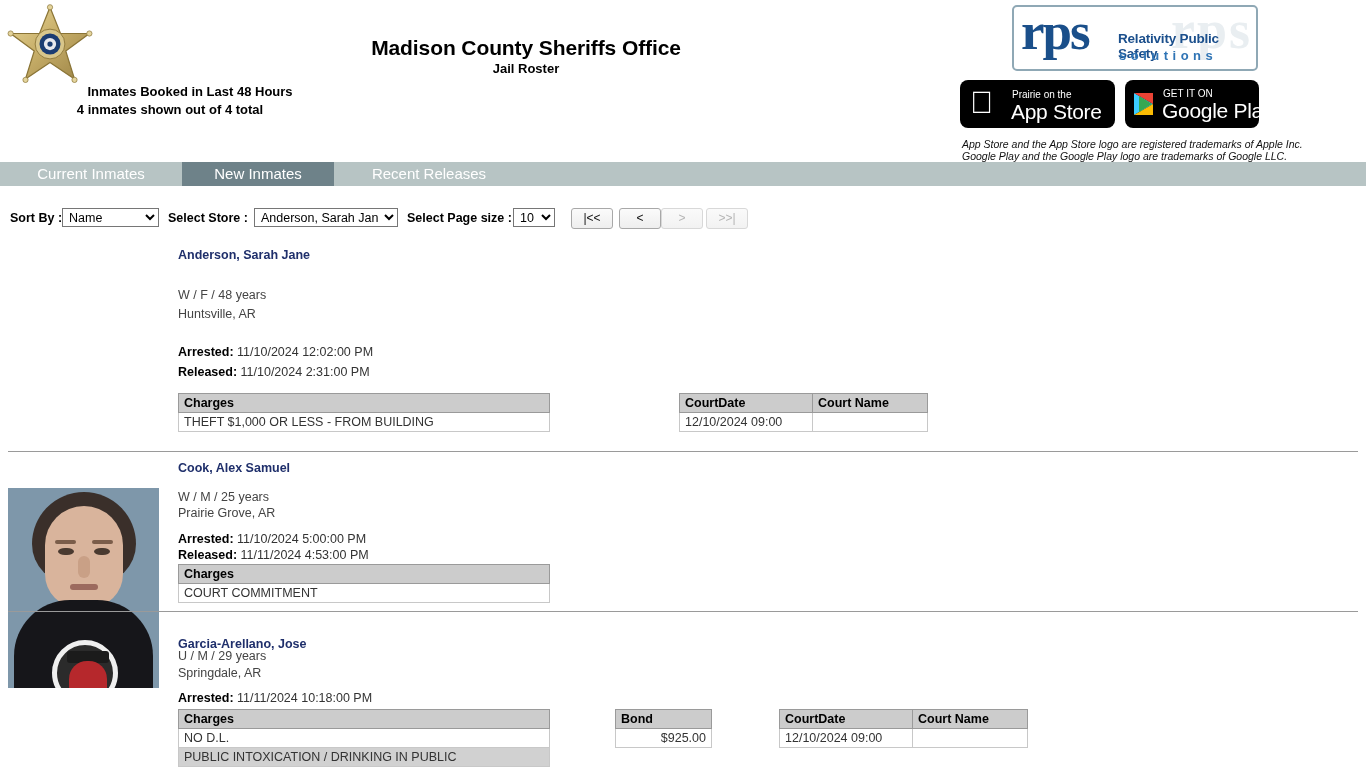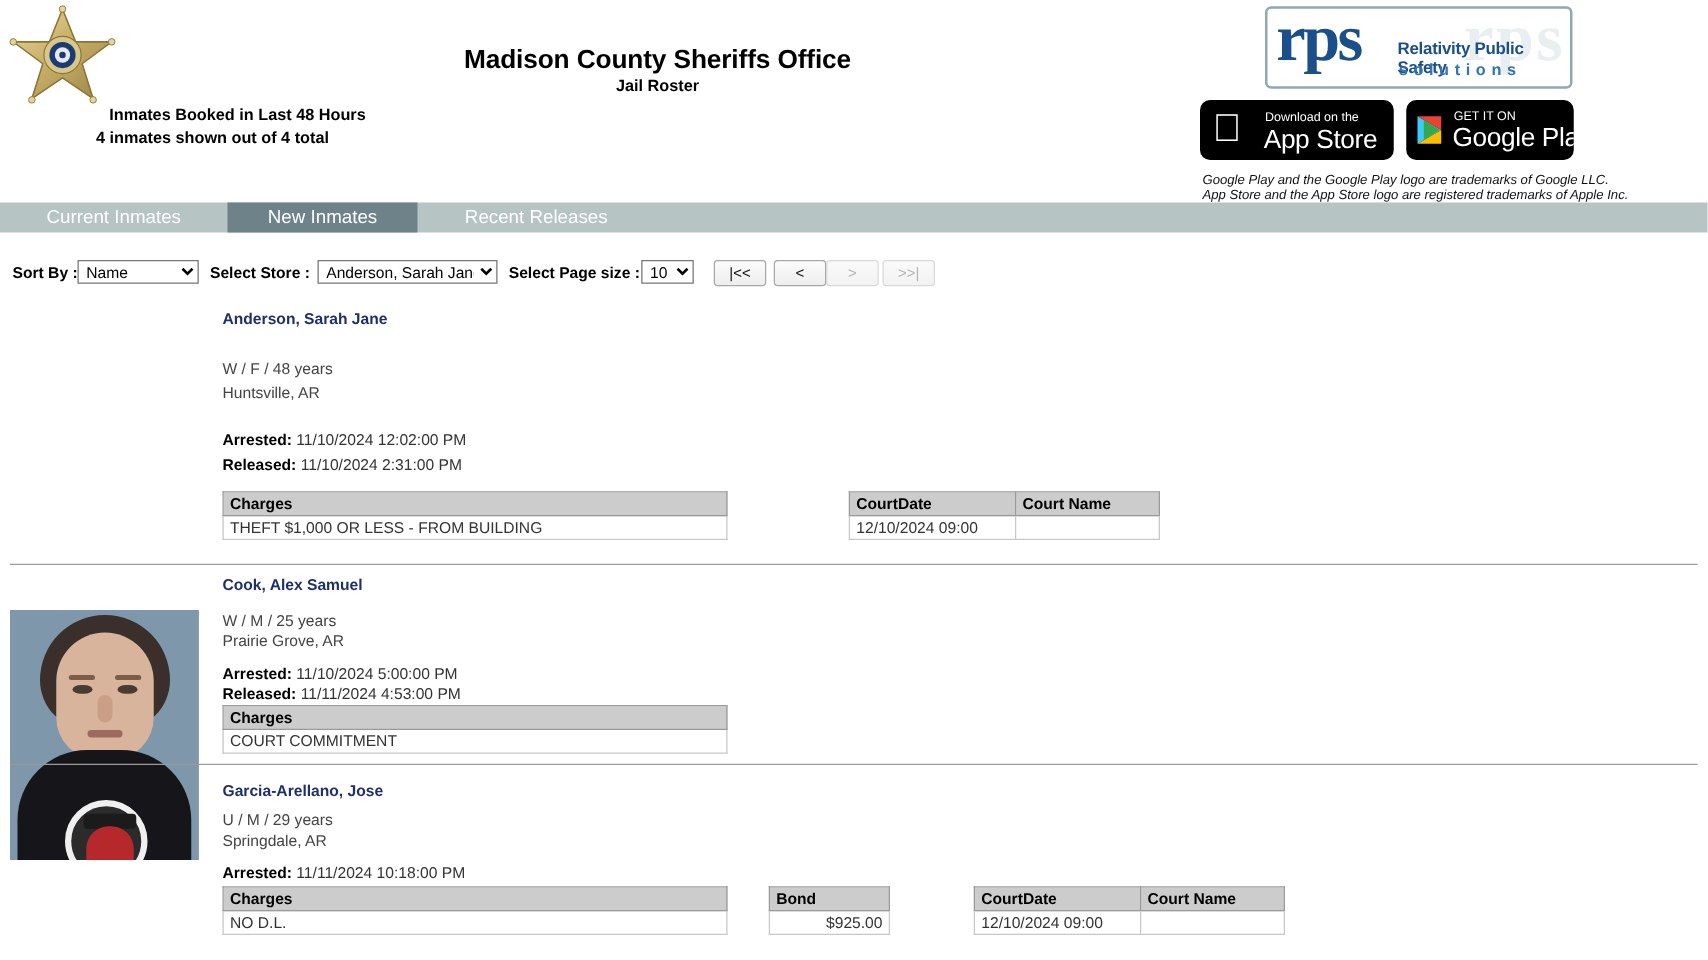--- a/index.html
+++ b/index.html
@@ -356,21 +356,21 @@
     border: 1px solid #c8c8c8;
     padding: 2px 5px;
     height: 19px;
     color: #333;
     font-size: 12.5px;
     white-space: nowrap;
   }
   .dtable tr.alt td { background: #d1d1d1; }
   .dtable td.num { text-align: right; }
 
-  .tbl-charges { left: 178px; width: 404px; }
+  .tbl-charges { left: 178px; width: 372px; }
   .tbl-bond    { width: 97px; }
   .tbl-court   { }
   .col-courtdate { width: 133px; }
   .col-courtname { width: 115px; }
 </style>
 </head>
 <body>
 
 <div class="header">
 
@@ -406,38 +406,38 @@
 
   <div class="rps-wrap">
     <div class="rps-ghost">rps</div>
     <div class="rps-mark">rps</div>
     <div class="rps-tag1">Relativity Public Safety</div>
     <div class="rps-tag2">solutions</div>
   </div>
 
   <div class="store-badge" id="appstore-badge">
     <div class="apple-glyph"></div>
-    <div class="badge-small" style="left:52px; top:9px;">Download on the</div>
+    <div class="badge-small" style="left:52px; top:9px;">Prairie on the</div>
     <div class="badge-big" style="left:51px; top:20px;">App Store</div>
   </div>
 
   <div class="store-badge" id="googleplay-badge">
     <span>
       <span class="play-glyph"></span>
       <span class="play-glyph-b"></span>
       <span class="play-glyph-c"></span>
       <span class="play-glyph-d"></span>
     </span>
     <div class="badge-small" style="left:38px; top:8px;">GET IT ON</div>
     <div class="badge-big" style="left:37px; top:19px;">Google Play</div>
   </div>
 
   <div class="legal-text">
+    <div>App Store and the App Store logo are registered trademarks of Apple Inc.</div>
     <div>Google Play and the Google Play logo are trademarks of Google LLC.</div>
-    <div>App Store and the App Store logo are registered trademarks of Apple Inc.</div>
   </div>
 </div>
 
 <div class="tabbar">
   <div class="tab" id="tab-current">Current Inmates</div>
   <div class="tab active" id="tab-new">New Inmates</div>
   <div class="tab" id="tab-recent">Recent Releases</div>
 </div>
 
 <div class="controls">
@@ -540,37 +540,40 @@
           <td>COURT COMMITMENT</td>
         </tr>
     </tbody>
   </table>
 </div>
 
 <div class="divider" id="divider-1"></div>
 
 <div class="record" id="record-2">
 
-  <div class="rec-name" style="top:13px;">Garcia-Arellano, Jose</div>
+  <div class="rec-name" style="top:24px;">Garcia-Arellano, Jose</div>
   <div class="rec-line" style="top:36px;">U / M / 29 years</div>
   <div class="rec-line" style="top:53px;">Springdale, AR</div>
   <div class="rec-dateline" style="top:78px;">
     <b>Arrested:</b>
     <span>11/11/2024 10:18:00 PM</span>
   </div>
 
   <table class="dtable tbl-charges" style="top:96px;">
     <thead>
         <tr>
           <th>Charges</th>
         </tr>
       </thead>
     <tbody>
       <tr>
           <td>NO D.L.</td>
+        </tr>
+      <tr class="alt">
+          <td>PUBLIC INTOXICATION / DRINKING IN PUBLIC</td>
         </tr>
     </tbody>
   </table>
 
   <table class="dtable tbl-bond" style="left:615px; top:96px;">
     <thead>
         <tr>
           <th>Bond</th>
         </tr>
       </thead>

